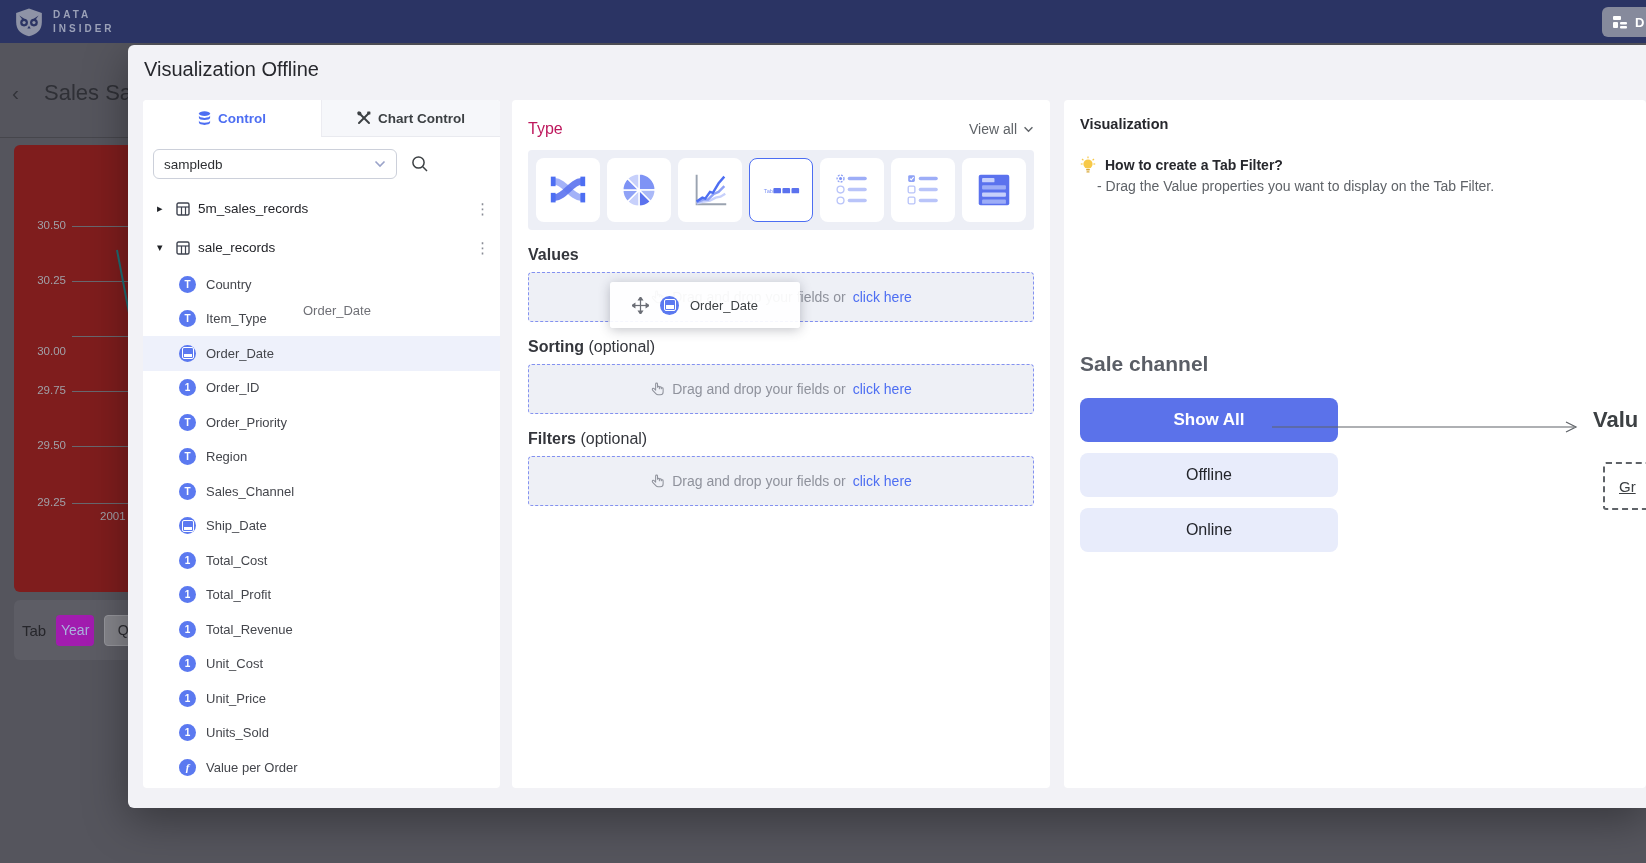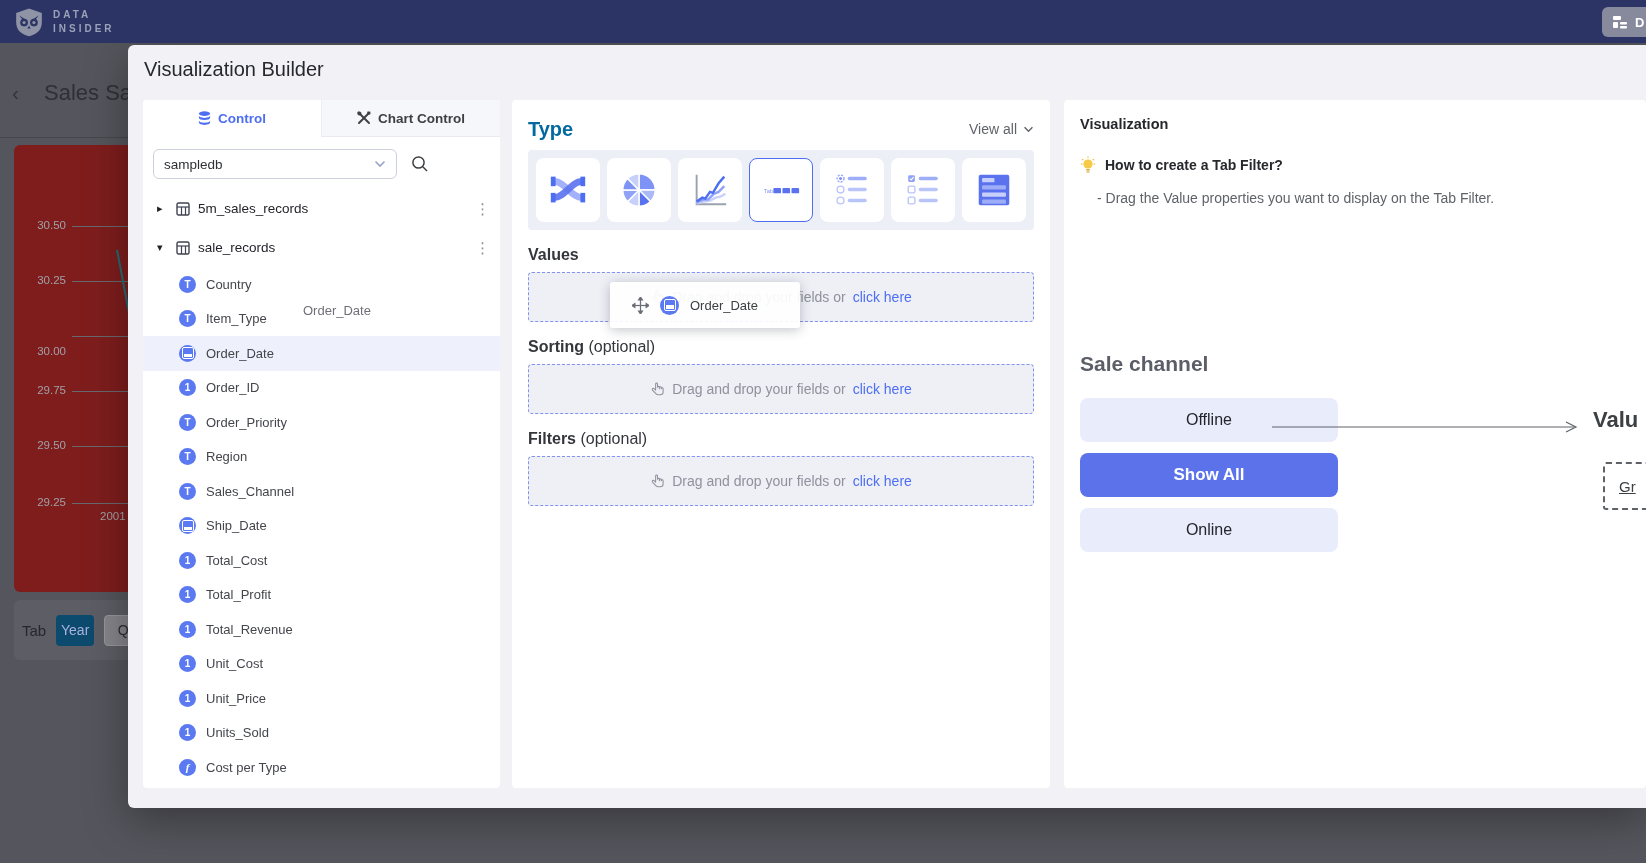--- a/index.html
+++ b/index.html
@@ -17,21 +17,21 @@
   #backdrop{position:absolute;top:43px;left:0;width:1646px;height:820px;background:#55555d;z-index:10}
   .bg-back{position:absolute;left:12px;top:38px;font-size:21px;color:#33343a}
   .bg-title{position:absolute;left:44px;top:37px;font-size:22px;font-weight:500;color:#2f3036;white-space:nowrap}
   .bg-divider{position:absolute;left:0;top:94px;width:140px;height:1px;background:#46464c}
   .bg-chart{position:absolute;left:14px;top:102px;width:180px;height:447px;background:#7f1d1d;border-radius:6px}
   .ytick{position:absolute;right:128px;width:44px;text-align:right;font-size:11.5px;color:#a0a1a8}
   .gline{position:absolute;left:58px;right:0;height:1px;background:#68686f}
   .xtick{position:absolute;left:86px;top:365px;font-size:11.5px;color:#a0a1a8}
   .bg-tabscard{position:absolute;left:14px;top:557px;width:180px;height:60px;background:#5d5d65;border-radius:6px;display:flex;align-items:center;padding:0 8px;gap:10px}
   .bg-tab-label{font-size:15px;color:#26262b}
-  .bg-tab-year{width:38px;height:31px;border-radius:4px;background:#0c4a6e;color:#aab3dd;font-size:14px;display:flex;align-items:center;justify-content:center}
+  .bg-tab-year{width:38px;height:31px;border-radius:4px;background:#a21caf;color:#aab3dd;font-size:14px;display:flex;align-items:center;justify-content:center}
   .bg-tab-qu{width:46px;height:31px;border-radius:4px;background:#85858b;color:#2c2c31;font-size:14px;display:flex;align-items:center;justify-content:center;border:1px solid #96969c}
 
   
   #modal{position:absolute;left:128px;top:45px;width:1518px;height:763px;background:#f2f2f6;z-index:30;border-radius:6px 0 0 6px;box-shadow:0 12px 44px rgba(0,0,0,.35)}
   .modal-title{position:absolute;left:16px;top:13px;font-size:20px;font-weight:500;color:#27282d}
   .card{position:absolute;top:55px;height:688px;background:#fff;border-radius:4px}
   #left-card{left:15px;width:357px}
   #mid-card{left:384px;width:538px;padding:16px;overflow:visible}
   #right-card{left:936px;width:582px;padding:16px}
 
@@ -47,39 +47,39 @@
   .kebab{margin-left:auto;color:#8a8d96;font-size:15px;line-height:1;letter-spacing:0;cursor:pointer}
   .frow{height:34.5px;display:flex;align-items:center;gap:10px;padding-left:36px;font-size:13px;color:#44464c}
   .frow.sel{background:#eef1fb}
   .fi{flex:none;width:17px;height:17px;border-radius:50%;background:#5b79f0;color:#fff;display:flex;align-items:center;justify-content:center;font-size:10px;font-weight:bold}
   .fi.fn{font-style:italic;font-family:"Liberation Serif",serif;font-size:11px}
   .fi.date::before{content:"";width:8px;height:8px;padding:1px;border:1.2px solid #fff;border-radius:2px;background:linear-gradient(transparent 55%,#fff 55%);background-clip:content-box}
   .ghost-label{position:absolute;left:160px;top:203px;font-size:13px;color:rgba(70,72,80,.78)}
 
   
   .tp-head{display:flex;justify-content:space-between;align-items:center;height:26px}
-  .tp-title{font-size:20px;font-weight:bold;color:#0369a1}
+  .tp-title{font-size:16px;font-weight:normal;color:#be185d}
   .view-all{display:flex;align-items:center;gap:6px;font-size:14px;color:#5f6368;cursor:pointer}
   .type-strip{margin-top:8px;height:80px;background:#edeff6;border-radius:4px;display:flex;align-items:center;justify-content:space-between;padding:0 8px}
   .tcard{width:64px;height:64px;background:#fff;border-radius:8px;border:1.5px solid transparent;display:flex;align-items:center;justify-content:center;cursor:pointer}
   .tcard.sel{border-color:#4d6ef2}
   .section{margin-top:16px}
   .sec-label{font-size:16px;font-weight:600;color:#34363c;height:18px}
   .sec-label .opt{font-weight:400}
   .dz{margin-top:8px;height:50px;background:#eef0f6;border:1px dashed #8391f0;border-radius:4px;display:flex;align-items:center;justify-content:center;gap:7px;font-size:14px;color:#8f929c}
   .dz .link{color:#4d6ef2;cursor:pointer}
   .drag-chip{position:absolute;left:98px;top:182px;width:190px;height:46px;background:rgba(255,255,255,.93);border-radius:3px;box-shadow:0 2px 12px rgba(40,44,60,.28);display:flex;align-items:center;gap:11px;padding-left:22px;z-index:5}
   .drag-chip .fi{width:19px;height:19px}
   .chip-label{font-size:13px;color:#3c4043}
 
   
   .viz-title{font-size:14.5px;font-weight:bold;color:#27282d}
   .tip{margin-top:24px;display:flex;align-items:center;gap:9px}
   .tip-title{font-size:14px;font-weight:bold;color:#27282d}
-  .tip-body{margin:16px 0 0 17px;font-size:14px;color:#5f6368}
+  .tip-body{margin:4px 0 0 17px;font-size:14px;color:#5f6368}
   .widget{position:absolute;left:16px;top:252px}
   .widget-title{font-size:21px;font-weight:600;color:#5a5e66}
   .opt-col{margin-top:22px;display:flex;flex-direction:column;gap:11px}
   .opt-btn{width:258px;height:44px;border-radius:8px;display:flex;align-items:center;justify-content:center;font-size:16px;background:#e8ecfb;color:#23252b;cursor:pointer}
   .opt-btn.sel{background:#5b72ea;color:#fff;font-weight:bold;font-size:17px}
   .anno-arrow{position:absolute;left:208px;top:319px;overflow:visible}
   .anno-value{position:absolute;left:529px;top:307px;font-size:22px;font-weight:bold;color:#3c4043;white-space:nowrap}
   .anno-box{position:absolute;left:539px;top:362px;width:132px;height:48px;border:2px dashed #5f6368;border-radius:3px;display:flex;align-items:center;padding-left:14px}
   .anno-box span{font-size:15px;color:#3c4043;text-decoration:underline;white-space:nowrap;cursor:pointer}
 </style>
@@ -140,21 +140,21 @@
     </div>
 
     <div class="bg-tabscard">
       <span class="bg-tab-label">Tab</span>
       <span class="bg-tab-year">Year</span>
       <span class="bg-tab-qu">Qu</span>
     </div>
   </div>
 
   <div id="modal">
-    <div class="modal-title">Visualization Builder</div>
+    <div class="modal-title">Visualization Offline</div>
 
     <div class="card" id="left-card">
       <div class="lp-tabs">
         <div class="lp-tab active">
           <svg width="13" height="15" viewBox="0 0 13 15">
             <ellipse cx="6.5" cy="2.6" rx="5.6" ry="2.3" fill="#4d6ef2"></ellipse>
             <path d="M.9 4.6c0 1.3 2.5 2.3 5.6 2.3s5.6-1 5.6-2.3v2.2c0 1.3-2.5 2.3-5.6 2.3S.9 8.1.9 6.8Z" fill="#4d6ef2"></path>
             <path d="M.9 9.4c0 1.3 2.5 2.3 5.6 2.3s5.6-1 5.6-2.3v2.2c0 1.3-2.5 2.3-5.6 2.3S.9 12.9.9 11.6Z" fill="#4d6ef2"></path>
           </svg>
           <span>Control</span>
@@ -258,21 +258,21 @@
       <div class="frow">
           <span class="fi">1</span>
           <span>Unit_Price</span>
         </div>
       <div class="frow">
           <span class="fi">1</span>
           <span>Units_Sold</span>
         </div>
       <div class="frow">
           <span class="fi fn">f</span>
-          <span>Cost per Type</span>
+          <span>Value per Order</span>
         </div>
 
       <div class="ghost-label">Order_Date</div>
     </div>
 
     <div class="card" id="mid-card">
       <div class="tp-head">
         <span class="tp-title">Type</span>
         <span class="view-all">
           <span>View all</span>
@@ -426,22 +426,22 @@
           <rect x="6" y="13" width="4" height="1.6" rx="0.8" fill="#d9a93a"></rect>
           <rect x="6.4" y="15.2" width="3.2" height="1.4" rx="0.7" fill="#d9a93a"></rect>
         </svg>
         <span class="tip-title">How to create a Tab Filter?</span>
       </div>
       <div class="tip-body">- Drag the Value properties you want to display on the Tab Filter.</div>
 
       <div class="widget">
         <div class="widget-title">Sale channel</div>
         <div class="opt-col">
+          <div class="opt-btn sel">Show All</div>
           <div class="opt-btn">Offline</div>
-          <div class="opt-btn sel">Show All</div>
           <div class="opt-btn">Online</div>
         </div>
       </div>
 
       <svg class="anno-arrow" width="316" height="16">
         <line x1="0" y1="8" x2="302" y2="8" stroke="#5f6368" stroke-width="1.2"></line>
         <polyline points="294,3 304,8 294,13" fill="none" stroke="#5f6368" stroke-width="1.2"></polyline>
       </svg>
       <div class="anno-value">Valu</div>
       <div class="anno-box">

